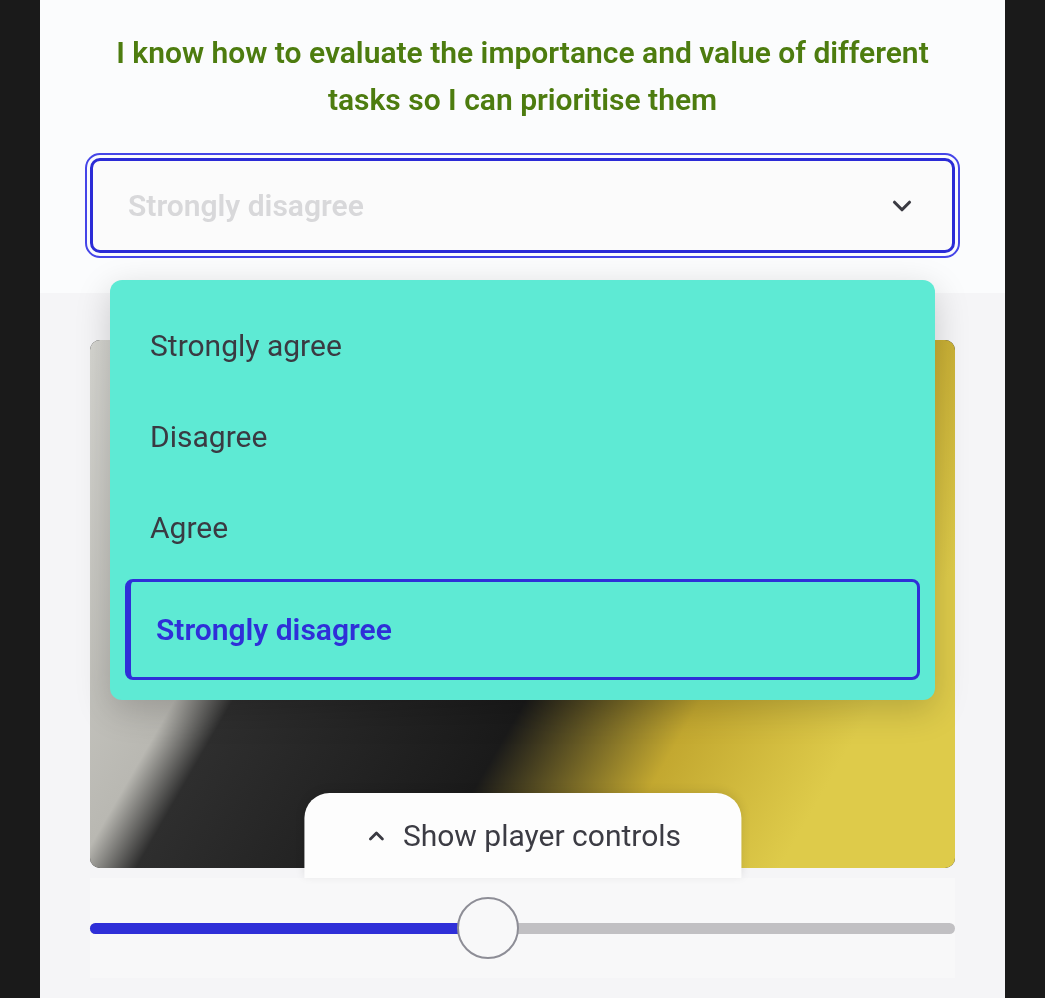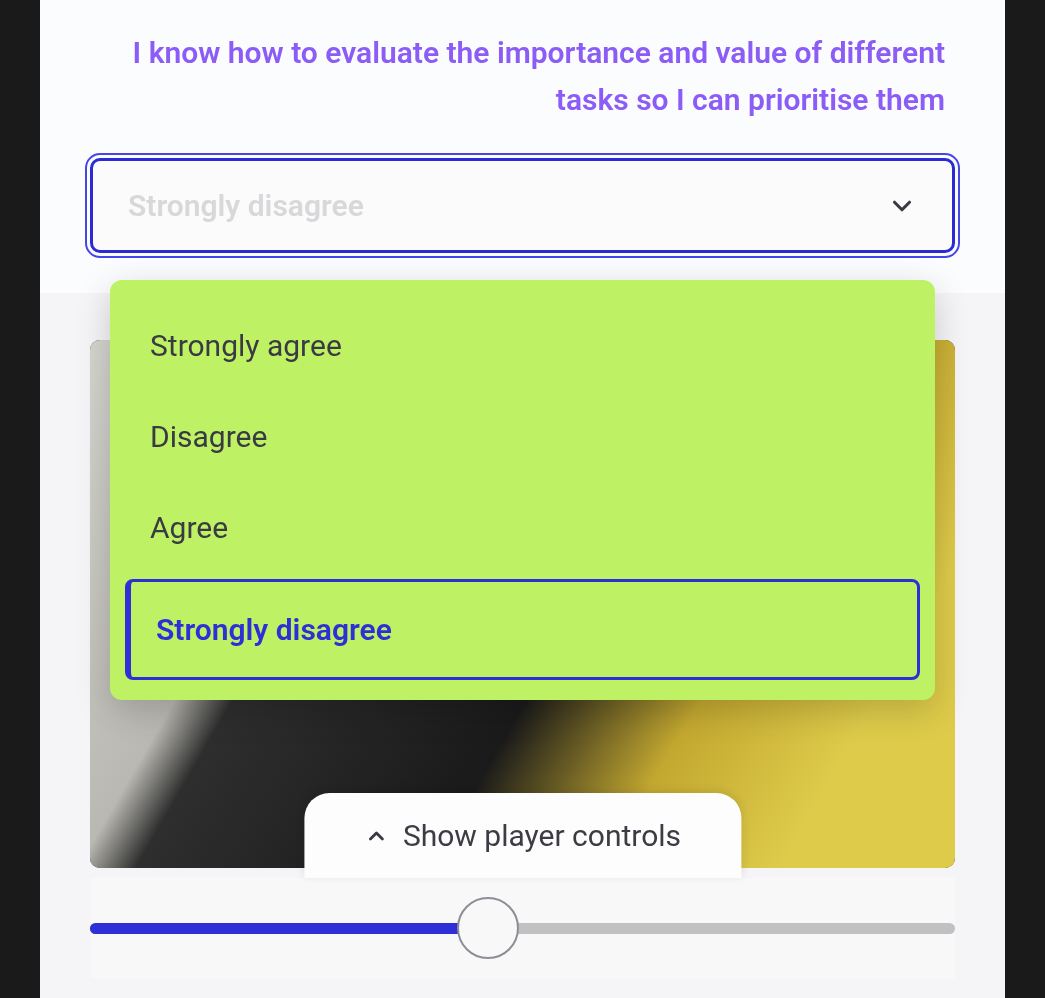--- a/index.html
+++ b/index.html
@@ -23,24 +23,24 @@
       bottom: 0;
       background: #f5f5f7;
     }
     .question-card {
       background: #fbfcfd;
       padding: 30px 40px 40px;
       position: relative;
       z-index: 5;
     }
     .question-text {
-      text-align: right;
+      text-align: center;
       font-size: 30px;
       font-weight: 600;
-      color: #8b5cf6;
+      color: #4d7c0f;
       line-height: 1.55;
       margin-bottom: 35px;
       padding: 0 20px;
     }
     .select-wrap {
       position: relative;
       padding: 0 10px;
     }
     .select-box {
       width: 100%;
@@ -66,21 +66,21 @@
       height: 30px;
       display: flex;
       align-items: center;
       justify-content: center;
     }
     .dropdown-panel {
       position: absolute;
       top: 280px;
       left: 70px;
       right: 70px;
-      background: #bef264;
+      background: #5eead4;
       border-radius: 12px;
       box-shadow: 0 10px 35px rgba(0,0,0,0.18);
       z-index: 20;
       padding: 20px 15px 20px 15px;
     }
     .dropdown-option {
       padding: 28px 25px;
       font-size: 30px;
       color: #3a3a42;
       cursor: pointer;

